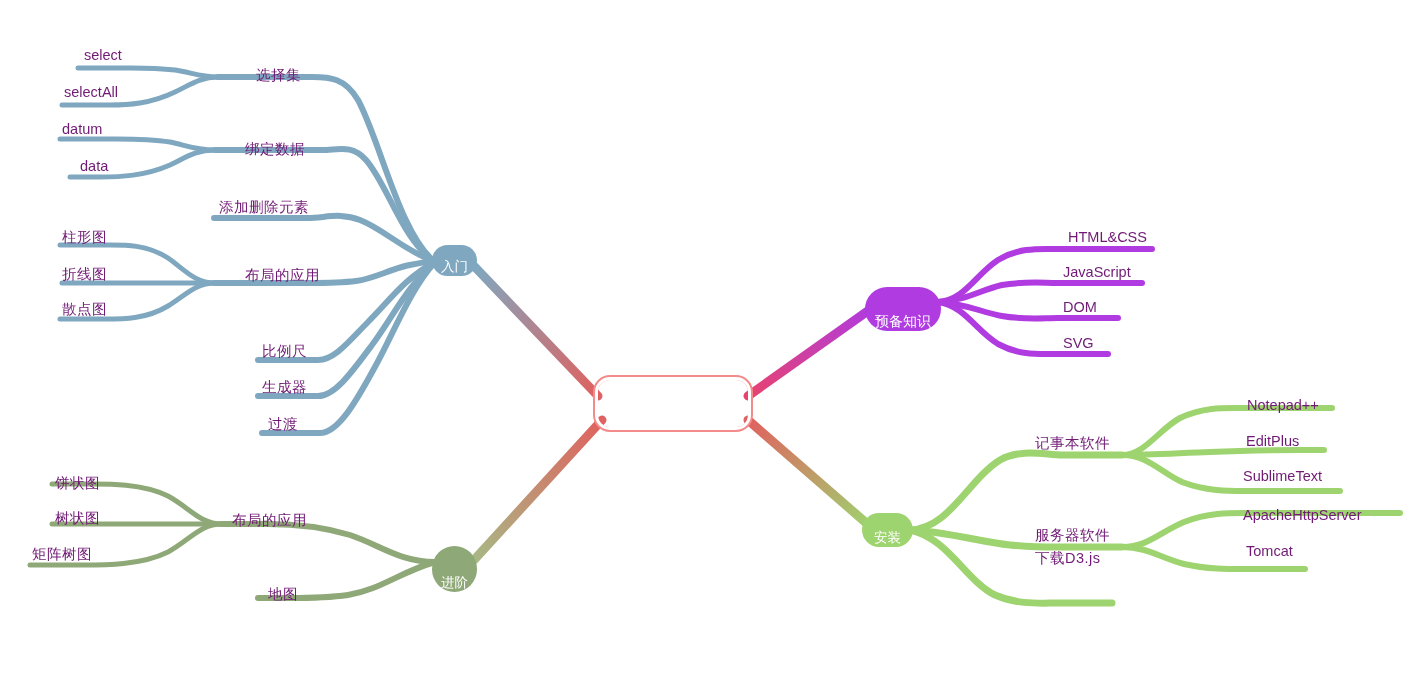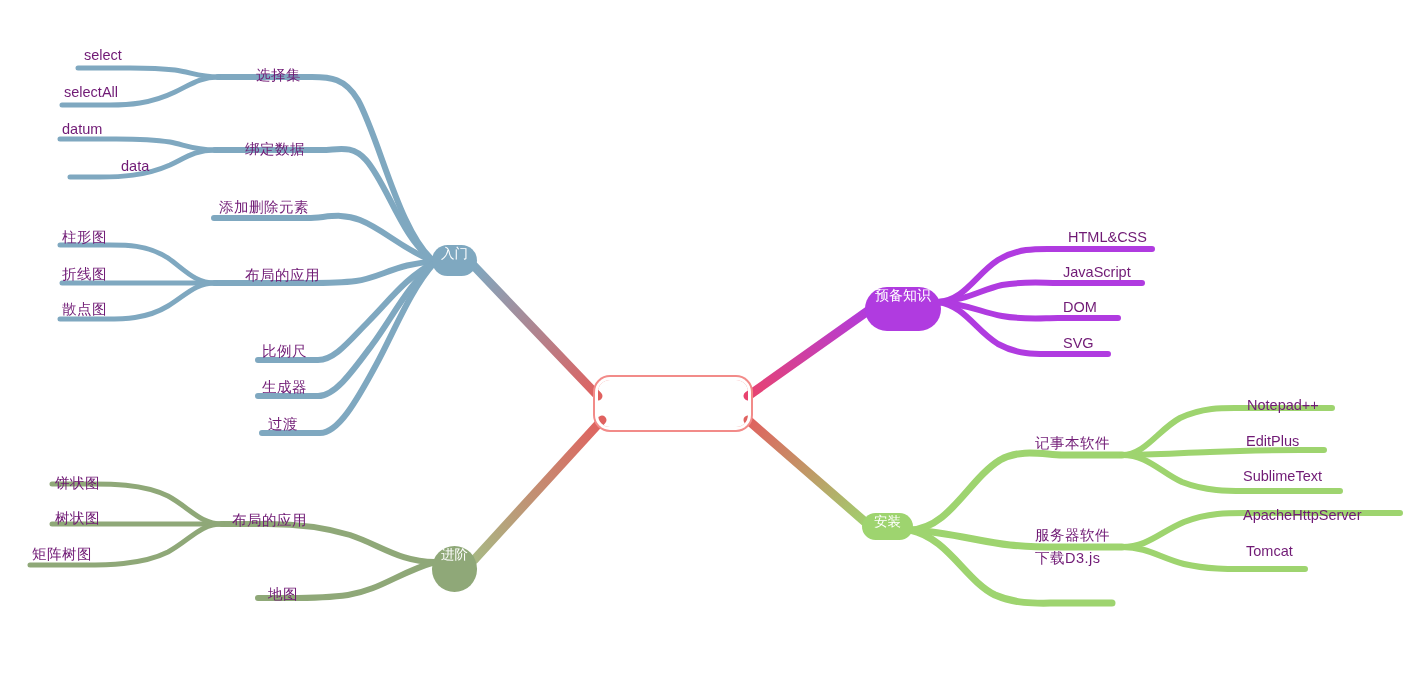--- a/index.html
+++ b/index.html
@@ -16,21 +16,21 @@
     position: absolute; inset: 0;
     width: 1427px; height: 691px;
   }
   #edges-layer {
     position: absolute; top: 0; left: 0;
     width: 1427px; height: 691px;
     pointer-events: none;
   }
   .node {
     position: absolute;
-    display: flex; align-items: flex-start; justify-content: center;
+    display: flex; align-items: flex-end; justify-content: center;
     white-space: nowrap;
     z-index: 5;
   }
   
   .node-root {
     border-radius: 12px;
     color: #ffffff;
     font-weight: bold;
     font-size: 19px;
     letter-spacing: 1px;
@@ -154,31 +154,31 @@
   </div>
 
   <div class="node node-l1" style="left:432px; top:546px; width:45px; height:46px; background:#8fa878;">
     <span>进阶</span>
   </div>
 
   <div class="node node-l1" style="left:865px; top:287px; width:76px; height:44px; background:#b03be0; font-size:14px;">
     <span>预备知识</span>
   </div>
 
-  <div class="node node-l1" style="left:862px; top:513px; width:51px; height:27px; background:#9ed46f;">
+  <div class="node node-l1" style="left:862px; top:513px; width:51px; height:34px; background:#9ed46f;">
     <span>安装</span>
   </div>
 
   <div class="label label-cjk" style="left:256px; top:68px;">选择集</div>
   <div class="label label-latin" style="left:84px; top:48px;">select</div>
   <div class="label label-latin" style="left:64px; top:85px;">selectAll</div>
 
   <div class="label label-cjk" style="left:245px; top:142px;">绑定数据</div>
   <div class="label label-latin" style="left:62px; top:122px;">datum</div>
-  <div class="label label-latin" style="left:80px; top:159px;margin-left:41px;">data</div>
+  <div class="label label-latin" style="left:80px; top:159px;">data</div>
 
   <div class="label label-cjk" style="left:219px; top:200px;">添加删除元素</div>
 
   <div class="label label-cjk" style="left:245px; top:268px;">布局的应用</div>
   <div class="label label-cjk" style="left:62px; top:230px;">柱形图</div>
   <div class="label label-cjk" style="left:62px; top:267px;text-align:center;">折线图</div>
   <div class="label label-cjk" style="left:62px; top:302px;">散点图</div>
 
   <div class="label label-cjk" style="left:262px; top:344px;">比例尺</div>
   <div class="label label-cjk" style="left:262px; top:380px;">生成器</div>

